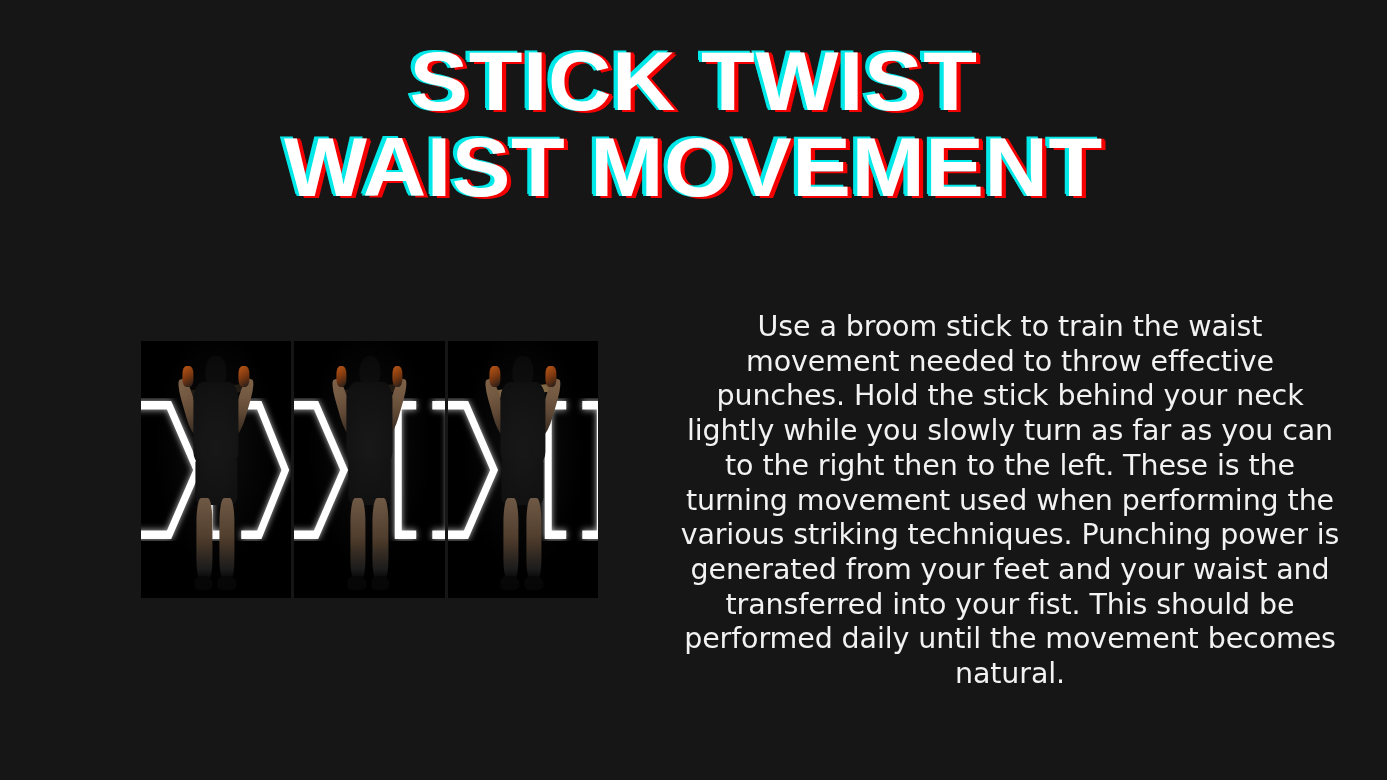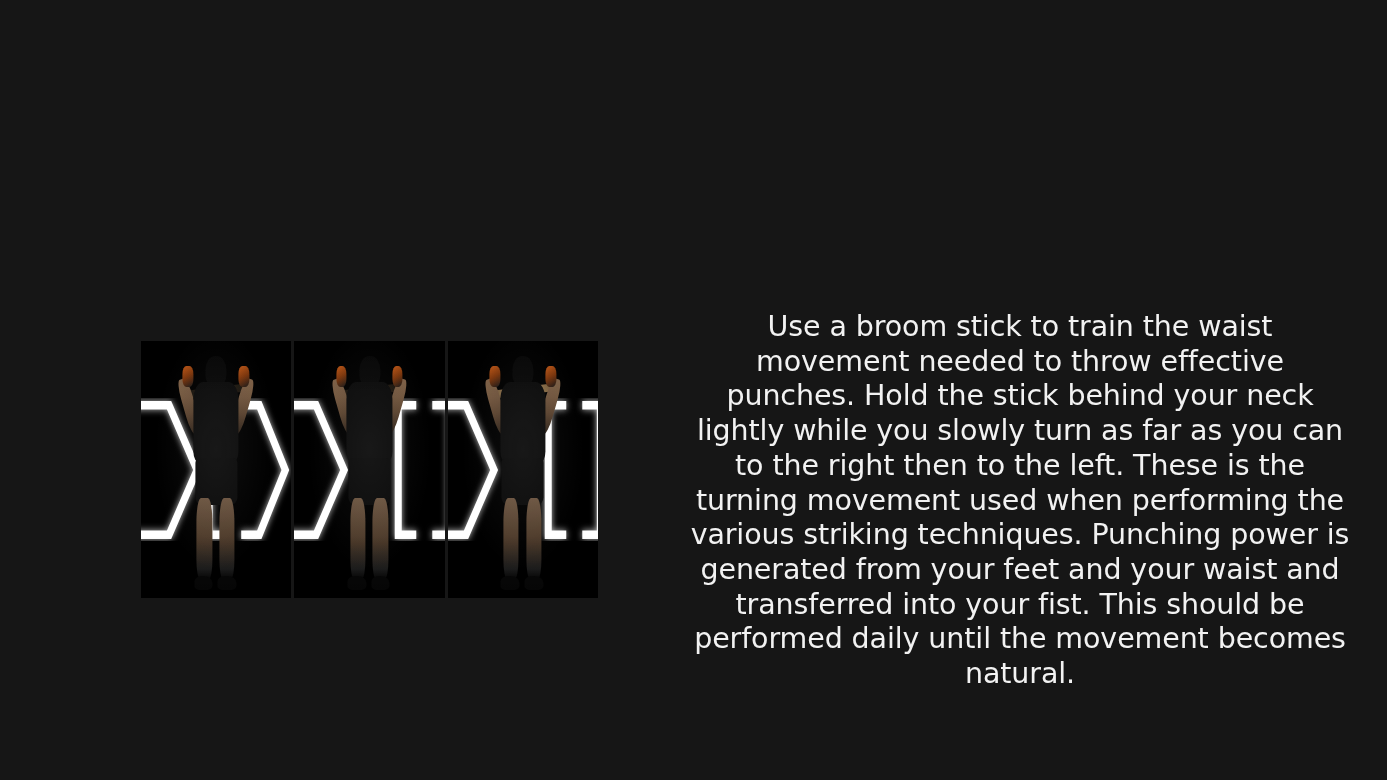--- a/index.html
+++ b/index.html
@@ -171,28 +171,31 @@
     left: 680px;
     top: 310px;
     width: 660px;
     color: #f2f2f2;
     font-family: "DejaVu Sans", sans-serif;
     font-size: 28.5px;
     line-height: 34.7px;
     text-align: center;
     letter-spacing: -0.1px;
     white-space: pre-line;
-    margin-left: 10px;
   }
 </style>
 </head>
 <body>
 
 <div class="slide">
 
+  <div class="title-block">
+    <span class="title-line title-line--one">STICK TWIST</span>
+    <span class="title-line title-line--two">WAIST MOVEMENT</span>
+  </div>
 
   <div class="photo-strip">
 
     <div class="photo-panel photo-panel--1">
       <div class="neon-layer">
         <svg viewBox="0 0 150 120" preserveAspectRatio="none">
           <polyline class="neon-stroke" points="-10,6 28,6 56,60 28,114 -10,114"></polyline>
           <polyline class="neon-stroke" points="84,6 68,6 68,114 84,114"></polyline>
           <polyline class="neon-stroke" points="100,6 118,6 144,60 118,114 100,114"></polyline>
         </svg>

